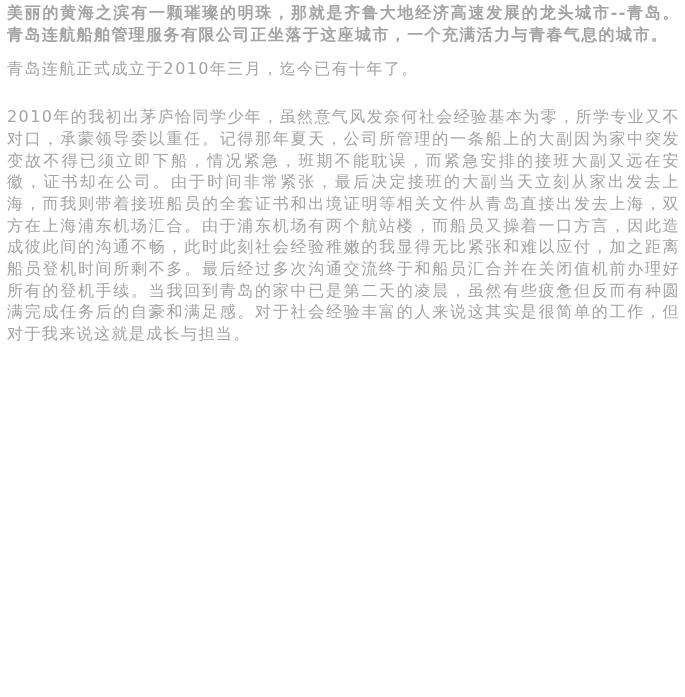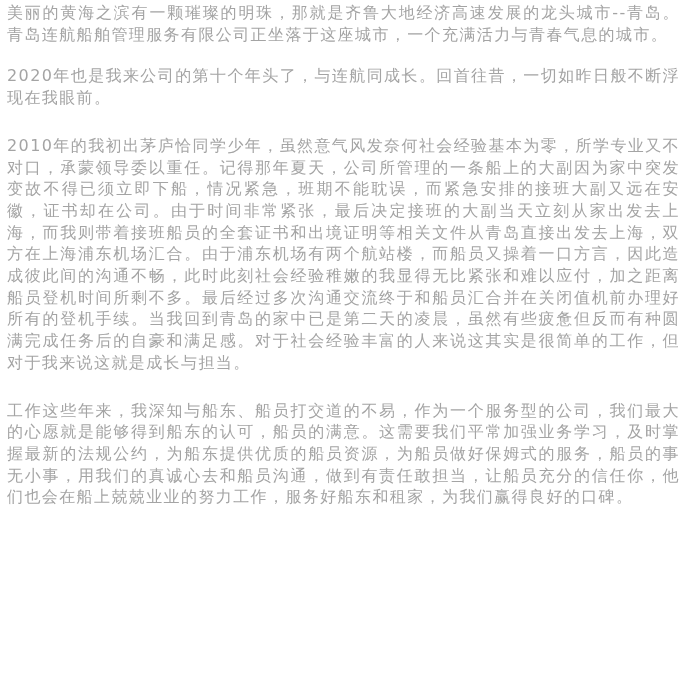--- a/index.html
+++ b/index.html
@@ -20,27 +20,27 @@
     font-size: 16px;
     line-height: 21.7px;
     letter-spacing: 1.4px;
     color: #a4a4a4;
     text-align: justify;
     text-justify: inter-ideograph;
     margin: 0 0 26px 0;
     word-break: break-all;
   }
   .para.first {
-    margin-bottom: 20px;
+    margin-bottom: 13px;
+    font-weight: bold;
   }
   .para:last-child {
     margin-bottom: 0;
   }
 </style>
 </head>
 <body>
 
 <div class="article">
   <p class="para first">美丽的黄海之滨有一颗璀璨的明珠，那就是齐鲁大地经济高速发展的龙头城市--青岛。青岛连航船舶管理服务有限公司正坐落于这座城市，一个充满活力与青春气息的城市。</p>
-  <p class="para">2020年也是我来公司的第十个年头了，与连航同成长。回首往昔，一切如昨日般不断浮现在我眼前。</p>
+  <p class="para">青岛连航正式成立于2010年三月，迄今已有十年了。</p>
   <p class="para">2010年的我初出茅庐恰同学少年，虽然意气风发奈何社会经验基本为零，所学专业又不对口，承蒙领导委以重任。记得那年夏天，公司所管理的一条船上的大副因为家中突发变故不得已须立即下船，情况紧急，班期不能耽误，而紧急安排的接班大副又远在安徽，证书却在公司。由于时间非常紧张，最后决定接班的大副当天立刻从家出发去上海，而我则带着接班船员的全套证书和出境证明等相关文件从青岛直接出发去上海，双方在上海浦东机场汇合。由于浦东机场有两个航站楼，而船员又操着一口方言，因此造成彼此间的沟通不畅，此时此刻社会经验稚嫩的我显得无比紧张和难以应付，加之距离船员登机时间所剩不多。最后经过多次沟通交流终于和船员汇合并在关闭值机前办理好所有的登机手续。当我回到青岛的家中已是第二天的凌晨，虽然有些疲惫但反而有种圆满完成任务后的自豪和满足感。对于社会经验丰富的人来说这其实是很简单的工作，但对于我来说这就是成长与担当。</p>
-  <p class="para">工作这些年来，我深知与船东、船员打交道的不易，作为一个服务型的公司，我们最大的心愿就是能够得到船东的认可，船员的满意。这需要我们平常加强业务学习，及时掌握最新的法规公约，为船东提供优质的船员资源，为船员做好保姆式的服务，船员的事无小事，用我们的真诚心去和船员沟通，做到有责任敢担当，让船员充分的信任你，他们也会在船上兢兢业业的努力工作，服务好船东和租家，为我们赢得良好的口碑。</p>
 </div>
 
 </body></html>

